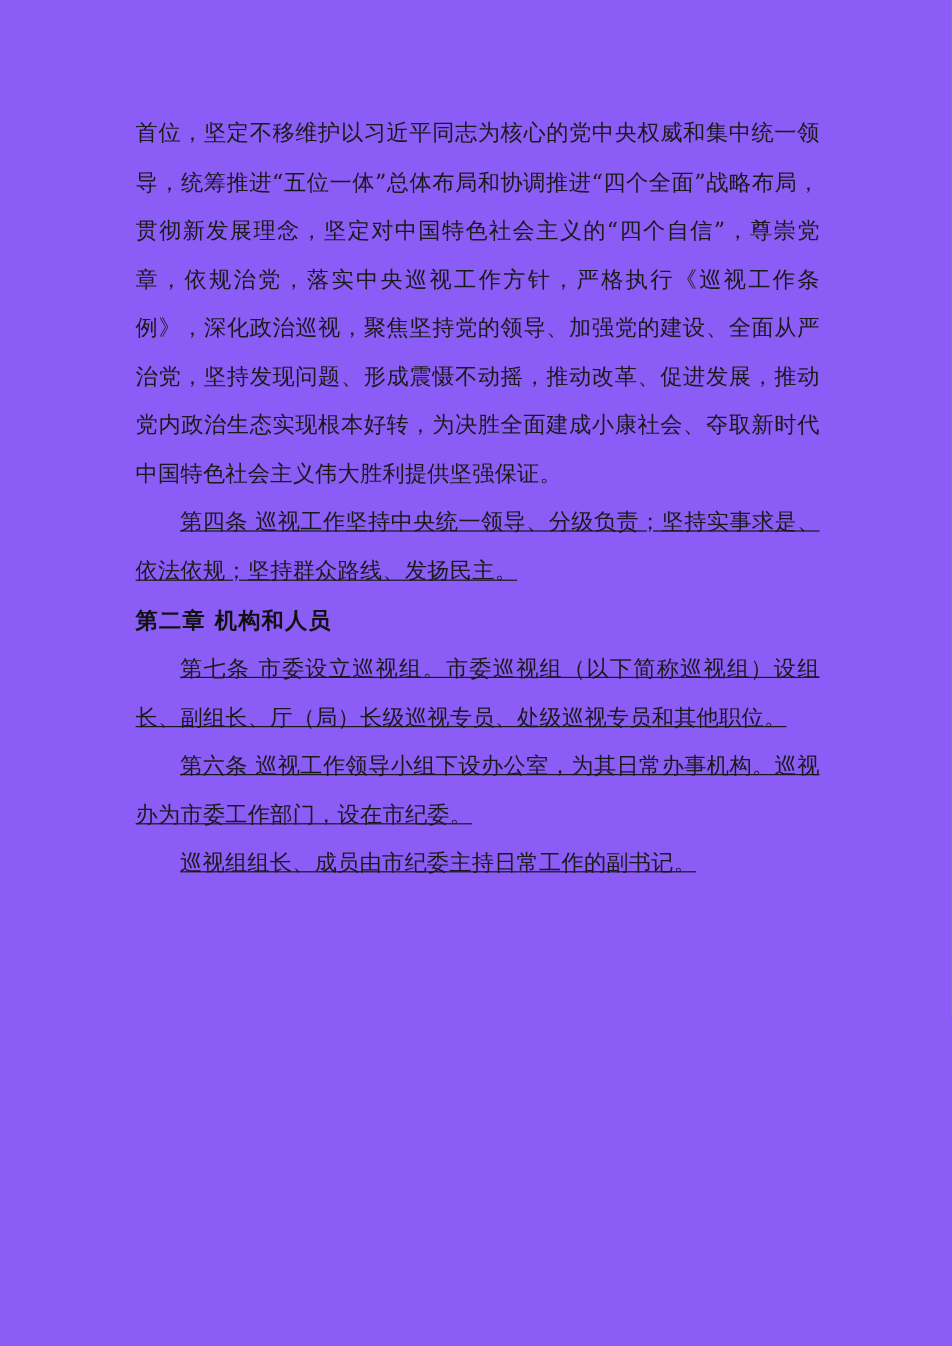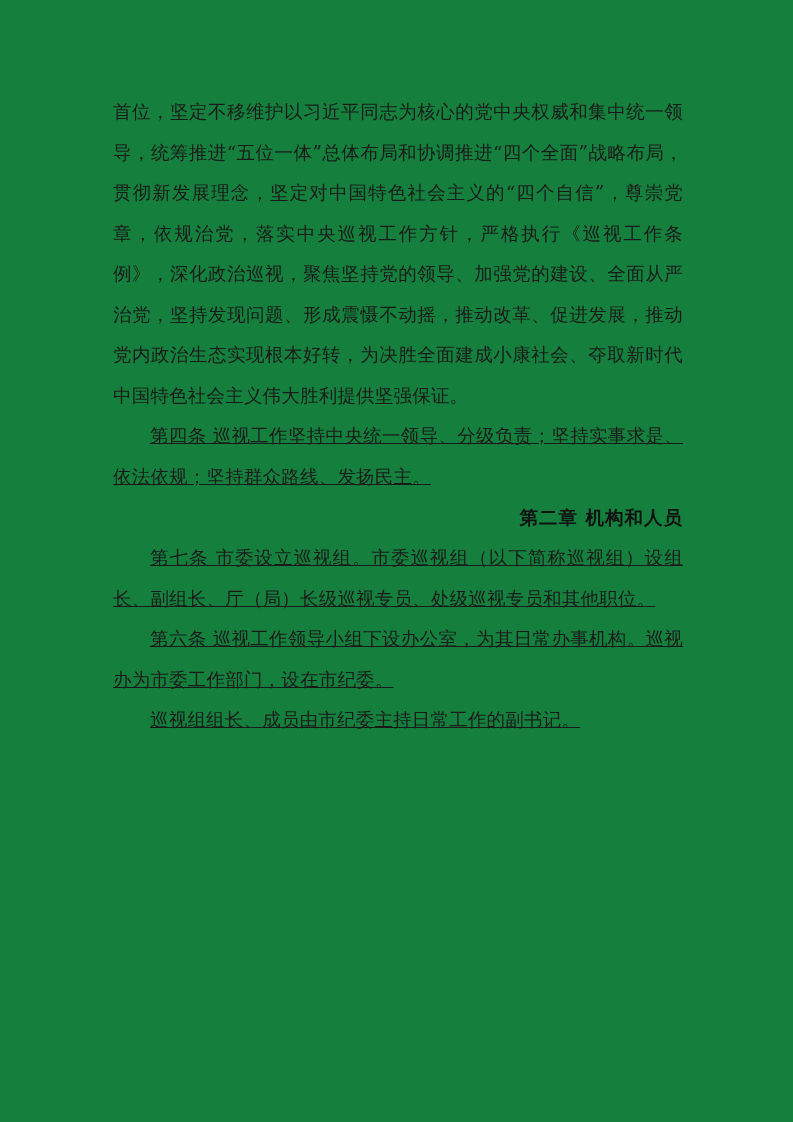--- a/index.html
+++ b/index.html
@@ -8,21 +8,21 @@
     background: #8a8a8a;
   }
   body {
     font-family: "DejaVu Serif", "Liberation Serif", serif;
   }
   .page {
     position: relative;
     width: 793px;
     height: 1122px;
     margin: 0 auto;
-    background: #15803d;
+    background: #8b5cf6;
     box-sizing: border-box;
     overflow: hidden;
   }
   .page-inner {
     position: absolute;
     left: 113px;
     top: 92px;
     width: 570px;
   }
   .para {
@@ -36,21 +36,21 @@
     font-family: "DejaVu Serif", "Liberation Serif", serif;
   }
   .indent {
     text-indent: 2em;
     text-decoration: underline;
   }
   .chapter-title {
     font-size: 18.5px;
     line-height: 41px;
     color: #111111;
-    text-align: right;
+    text-align: left;
     font-weight: bold;
     margin: 0;
     letter-spacing: 1px;
   }
 </style>
 </head>
 <body>
 
 <div class="page">
   <div class="page-inner">

